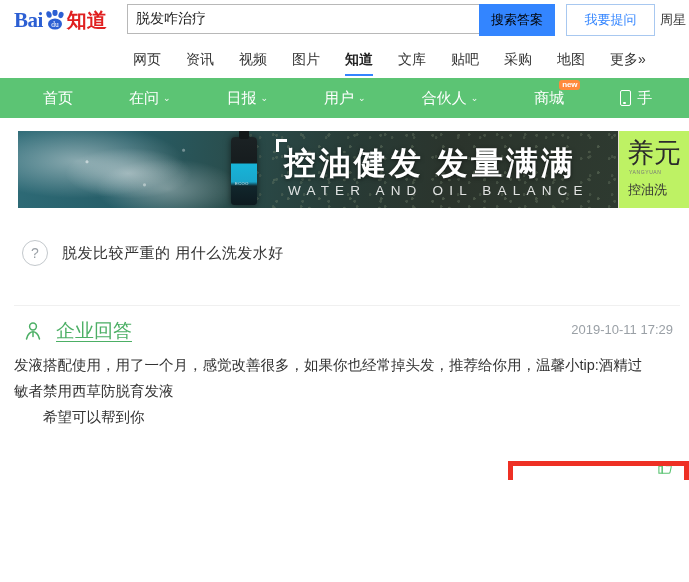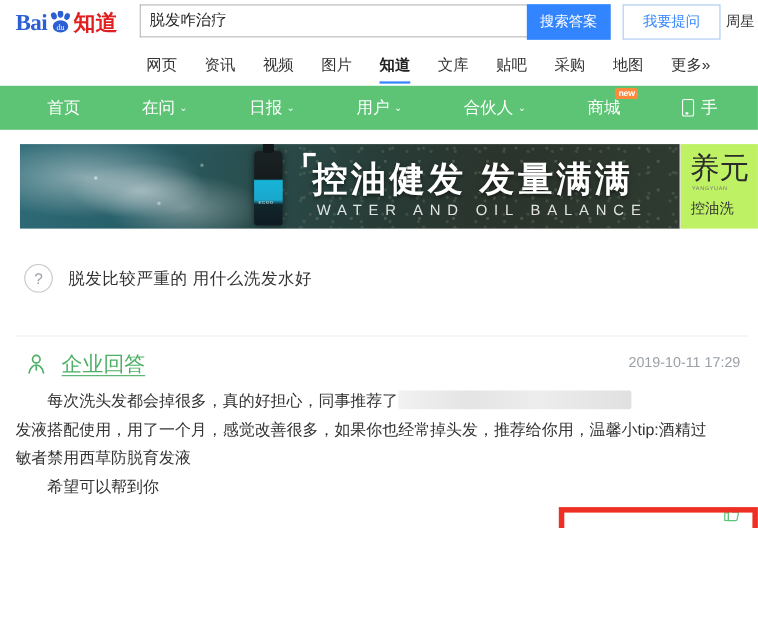--- a/index.html
+++ b/index.html
@@ -20,21 +20,21 @@
   .logo .zhidao{font-size:20px;font-weight:bold;color:#e02020;letter-spacing:0px;}
 
   .search-wrap{position:absolute;left:127px;top:4px;height:32px;display:flex;}
   .search-input{
     width:352px;height:30px;box-sizing:border-box;border:1px solid #b8b8b8;border-right:none;
     padding:0 8px;font-size:14px;color:#222;outline:none;background:#fff;
     font-family:"Liberation Sans","DejaVu Sans",sans-serif;
   }
   .btn-search{
     width:76px;height:32px;box-sizing:border-box;background:#3385ff;border:1px solid #3385ff;
-    color:#ffffff;font-size:13px;cursor:pointer;display:flex;align-items:center;justify-content:center;
+    color:#000000;font-size:13px;cursor:pointer;display:flex;align-items:center;justify-content:center;
     font-family:Liberation Sans, sans-serif;
   }
   .btn-ask{
     width:89px;height:32px;box-sizing:border-box;margin-left:11px;background:#fff;
     border:1px solid #a8c8f0;color:#3385ff;font-size:13px;cursor:pointer;
     display:flex;align-items:center;justify-content:center;
     font-family:"Liberation Sans","DejaVu Sans",sans-serif;
   }
   .hot-word{position:absolute;left:660px;top:11px;font-size:13px;color:#333;white-space:nowrap;}
 
@@ -299,21 +299,20 @@
         <circle cx="11" cy="6.5" r="3.4" fill="none" stroke="#4caf65" stroke-width="1.5"></circle>
         <path d="M4.5 19 C5.5 13.5 9 11.8 11 11.8 C13 11.8 16.5 13.5 17.5 19" fill="none" stroke="#4caf65" stroke-width="1.5" stroke-linecap="round"></path>
         <path d="M11 12.4 L11 16.4" stroke="#4caf65" stroke-width="1.5" stroke-linecap="round"></path>
       </svg>
     </span>
     <span class="who">企业回答</span>
   </div>
   <div class="ans-time">2019-10-11 17:29</div>
 
   <div class="ans-body">
-    <p class="indent"><span>每次洗头发都会掉很多，真的好担心，同事推荐了</span><span class="redact" style="width:212px"></span></p>
     <p>发液搭配使用，用了一个月，感觉改善很多，如果你也经常掉头发，推荐给你用，温馨小tip:酒精过</p>
     <p>敏者禁用西草防脱育发液</p>
     <p class="indent">希望可以帮到你</p>
   </div>
 
   <div class="thumb-row">
     <span class="thumb-ico">
       <svg width="15" height="15" viewBox="0 0 15 15">
         <path d="M4.2 6.2 L6.8 1.6 C7.6 1.3 8.4 1.9 8.3 2.8 L8.0 5.6 L12.1 5.6 C12.9 5.6 13.4 6.3 13.2 7.0 L12.1 12.1 C12.0 12.8 11.4 13.2 10.8 13.2 L4.2 13.2 Z" fill="none" stroke="#5cc474" stroke-width="1.1" stroke-linejoin="round"></path>
         <rect x="0.9" y="6.2" width="3.3" height="7" fill="none" stroke="#5cc474" stroke-width="1.1"></rect>

